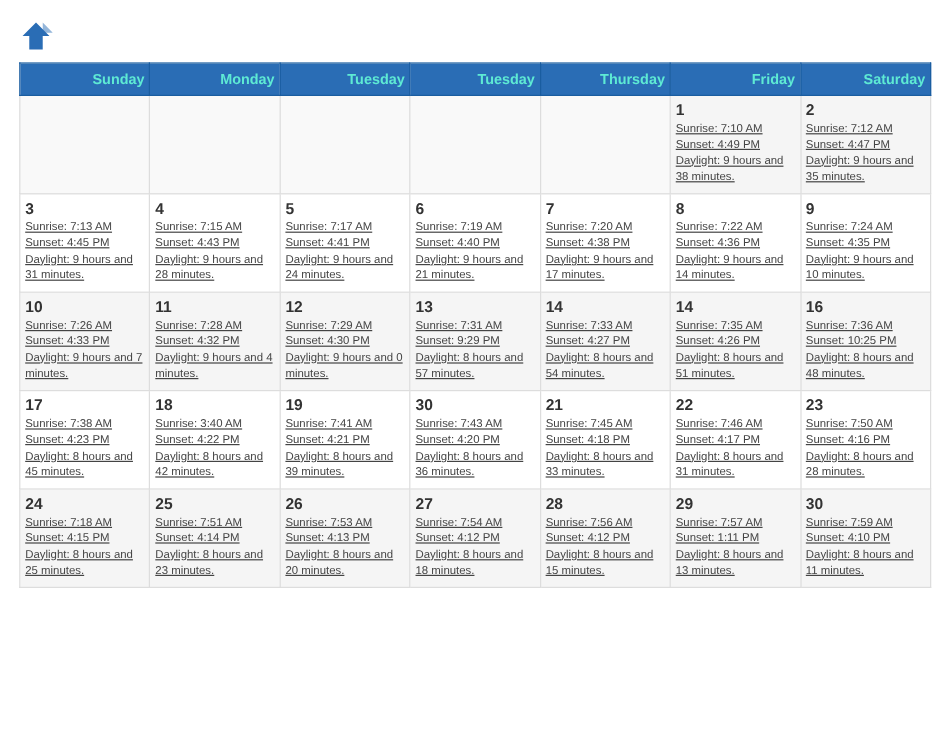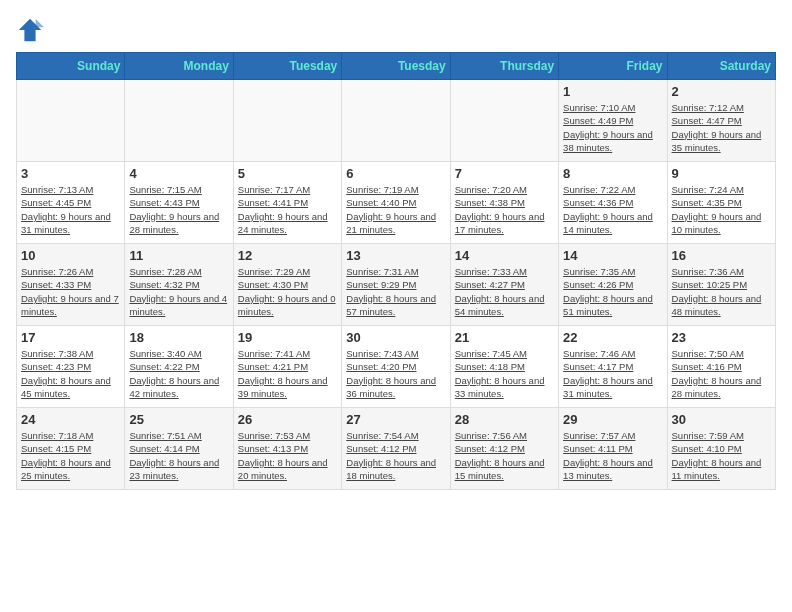--- a/index.html
+++ b/index.html
@@ -331,21 +331,21 @@
         <td>
           <span class="day-number">28</span>
           <div class="day-info">Sunrise: 7:56 AM
 Sunset: 4:12 PM
 Daylight: 8 hours
 and 15 minutes.</div>
         </td>
         <td>
           <span class="day-number">29</span>
           <div class="day-info">Sunrise: 7:57 AM
-Sunset: 4:11 PM
+Sunset: 1:11 PM
 Daylight: 8 hours
 and 13 minutes.</div>
         </td>
         <td>
           <span class="day-number">30</span>
           <div class="day-info">Sunrise: 7:59 AM
 Sunset: 4:10 PM
 Daylight: 8 hours
 and 11 minutes.</div>
         </td>

